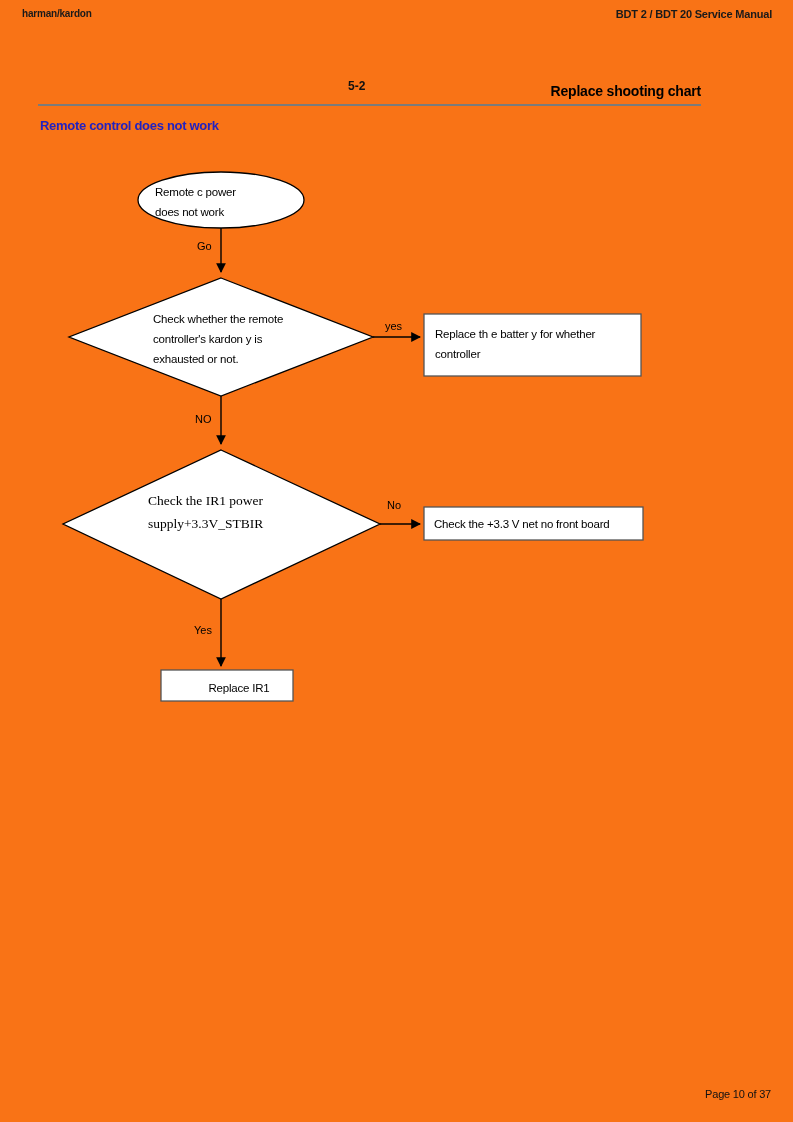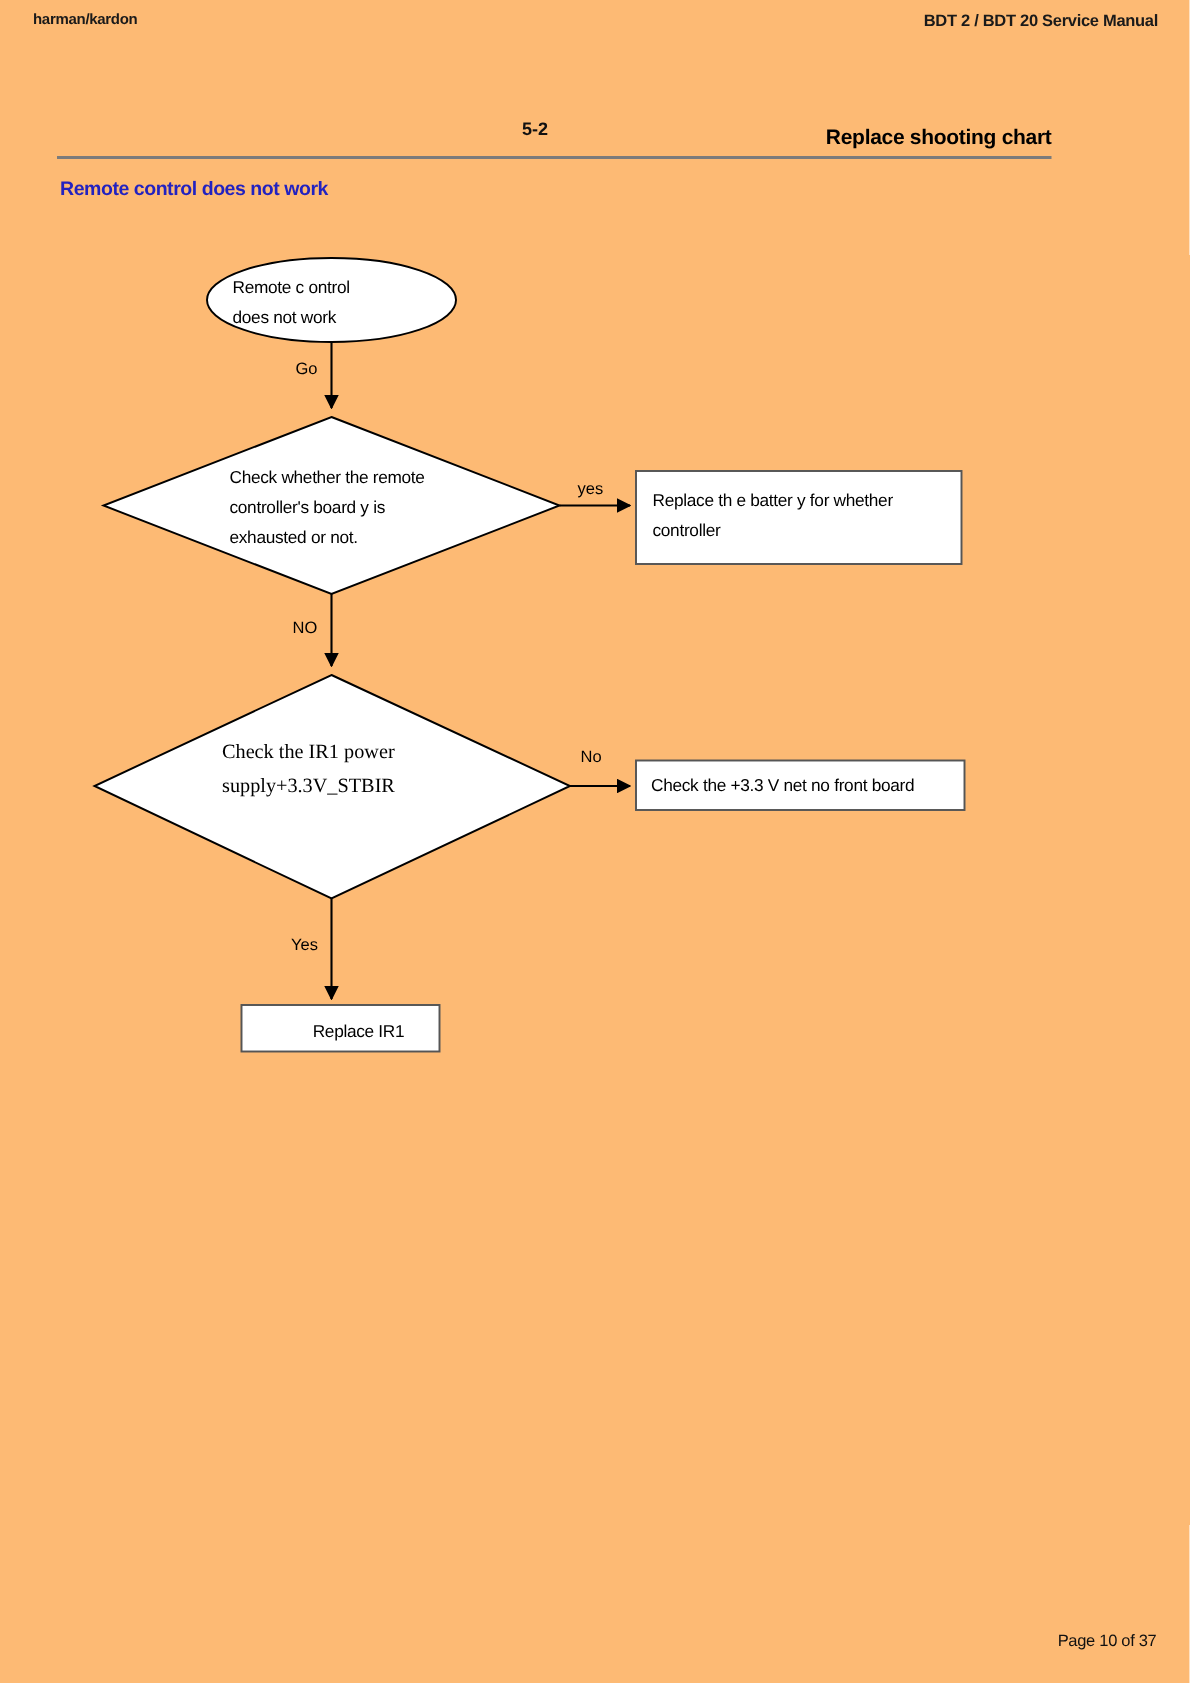--- a/index.html
+++ b/index.html
@@ -10,21 +10,21 @@
   }
   body {
     font-family: "Liberation Sans", sans-serif;
     color: #000000;
   }
   #page {
     position: relative;
     width: 793px;
     height: 1122px;
     overflow: hidden;
-    background: #fdba74;
+    background: #f97316;
   }
 
   
   .hdr-left {
     position: absolute;
     left: 22px;
     top: 8px;
     font-size: 10px;
     font-weight: bold;
     letter-spacing: -0.2px;
@@ -160,27 +160,27 @@
     <line x1="380" y1="524" x2="420" y2="524" stroke="#000000" stroke-width="1.4" marker-end="url(#arrow)"></line>
 
     <rect x="424" y="507" width="219" height="33" fill="#ffffff" stroke="#555555" stroke-width="1.3"></rect>
 
     <line x1="221" y1="599" x2="221" y2="666" stroke="#000000" stroke-width="1.4" marker-end="url(#arrow)"></line>
 
     <rect x="161" y="670" width="132" height="31" fill="#ffffff" stroke="#555555" stroke-width="1.3"></rect>
   </svg>
 
   <div class="node-text txt-sans" style="left:155px; top:182px; width:140px; text-align:left;">
-    <div>Remote c    ontrol</div>
+    <div>Remote c    power</div>
     <div>does not work</div>
   </div>
 
   <div class="node-text txt-sans" style="left:153px; top:309px; width:200px; text-align:left;">
     <div>Check whether the remote</div>
-    <div>controller's board     y is</div>
+    <div>controller's kardon     y is</div>
     <div>exhausted    or not.</div>
   </div>
 
   <div class="node-text txt-sans" style="left:435px; top:324px; width:200px; text-align:left;">
     <div>Replace th  e batter  y for    whether</div>
     <div>controller</div>
   </div>
 
   <div class="node-text txt-serif" style="left:148px; top:489px; width:210px; text-align:left;">
     <div>Check    the    IR1    power</div>

